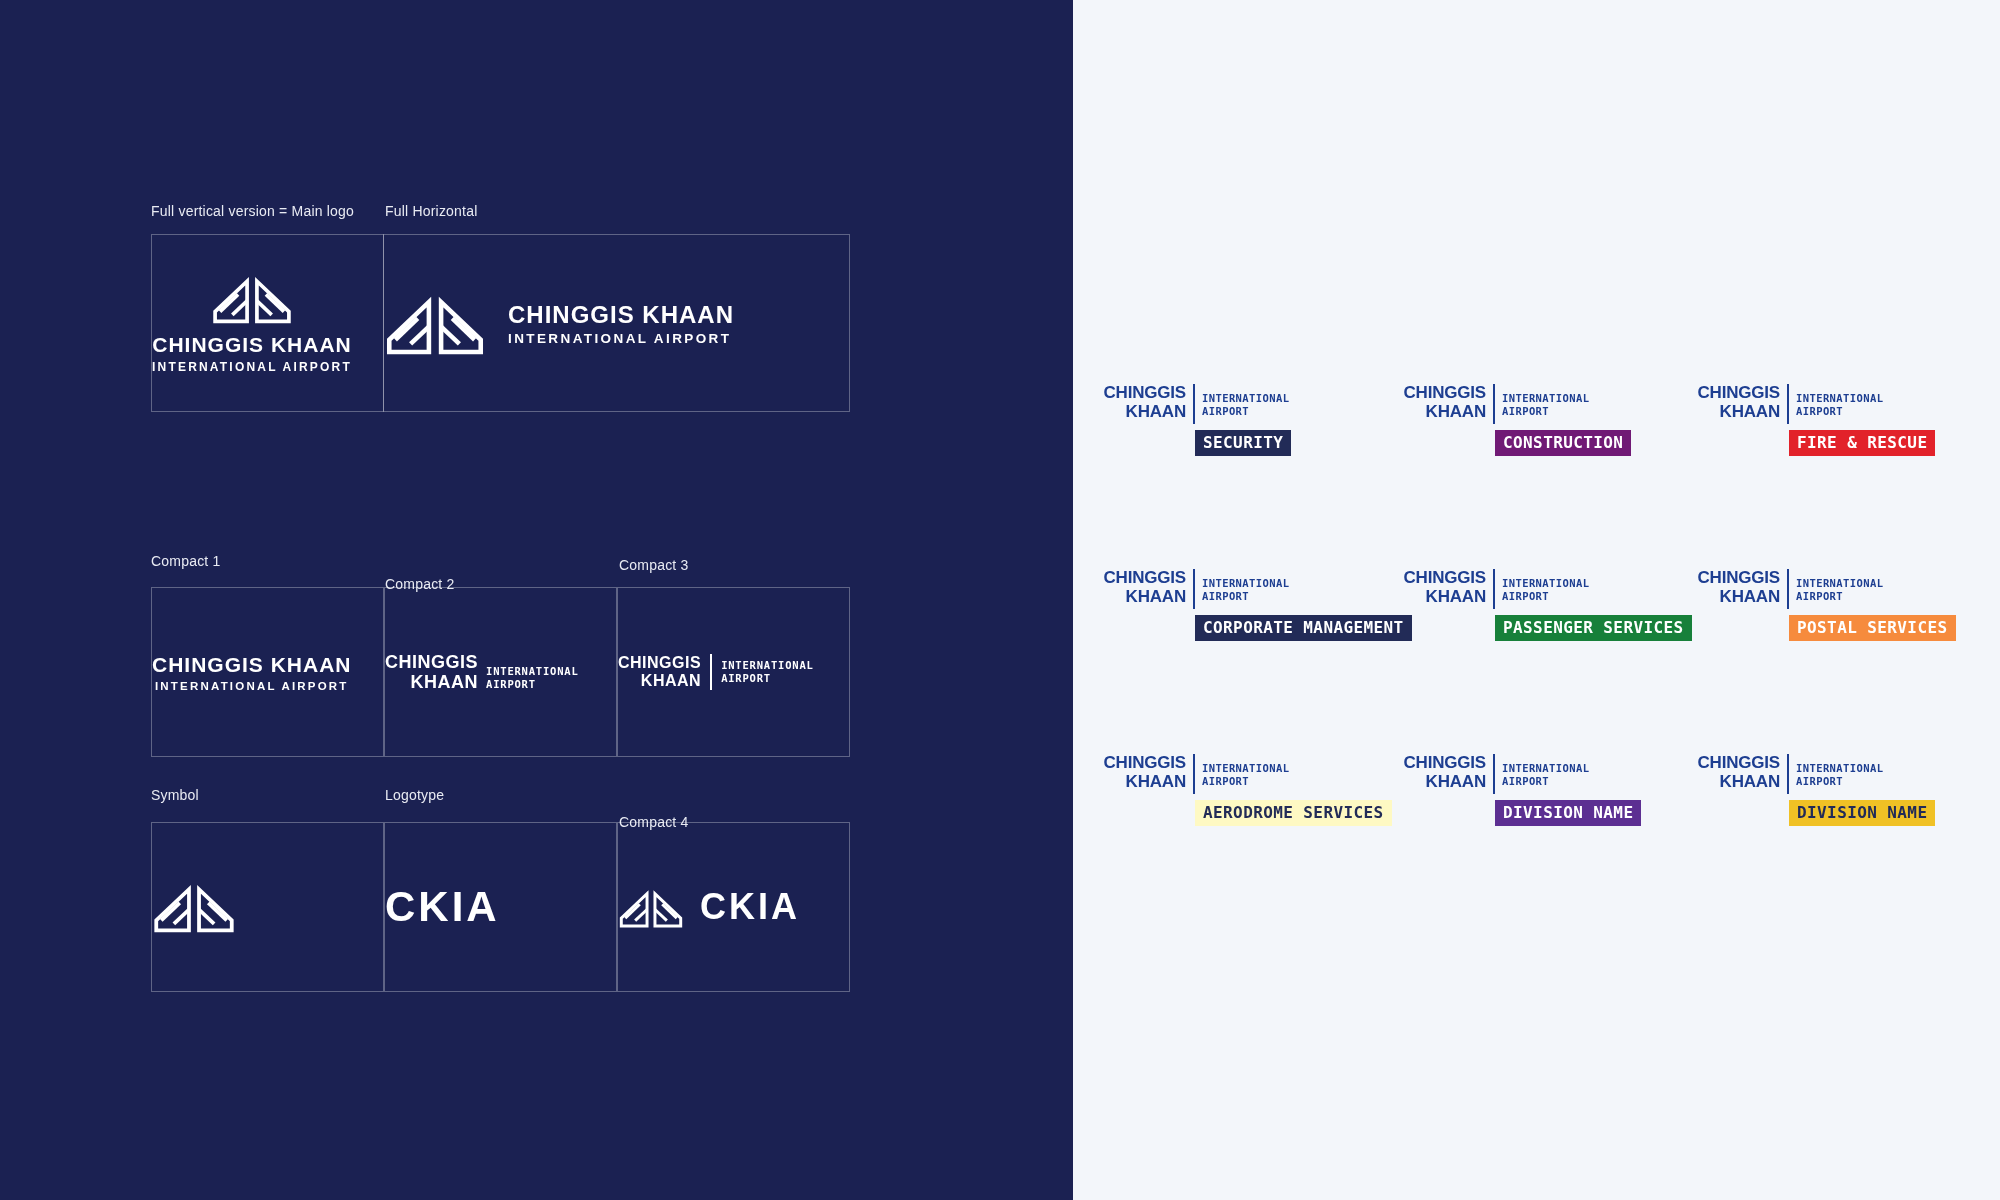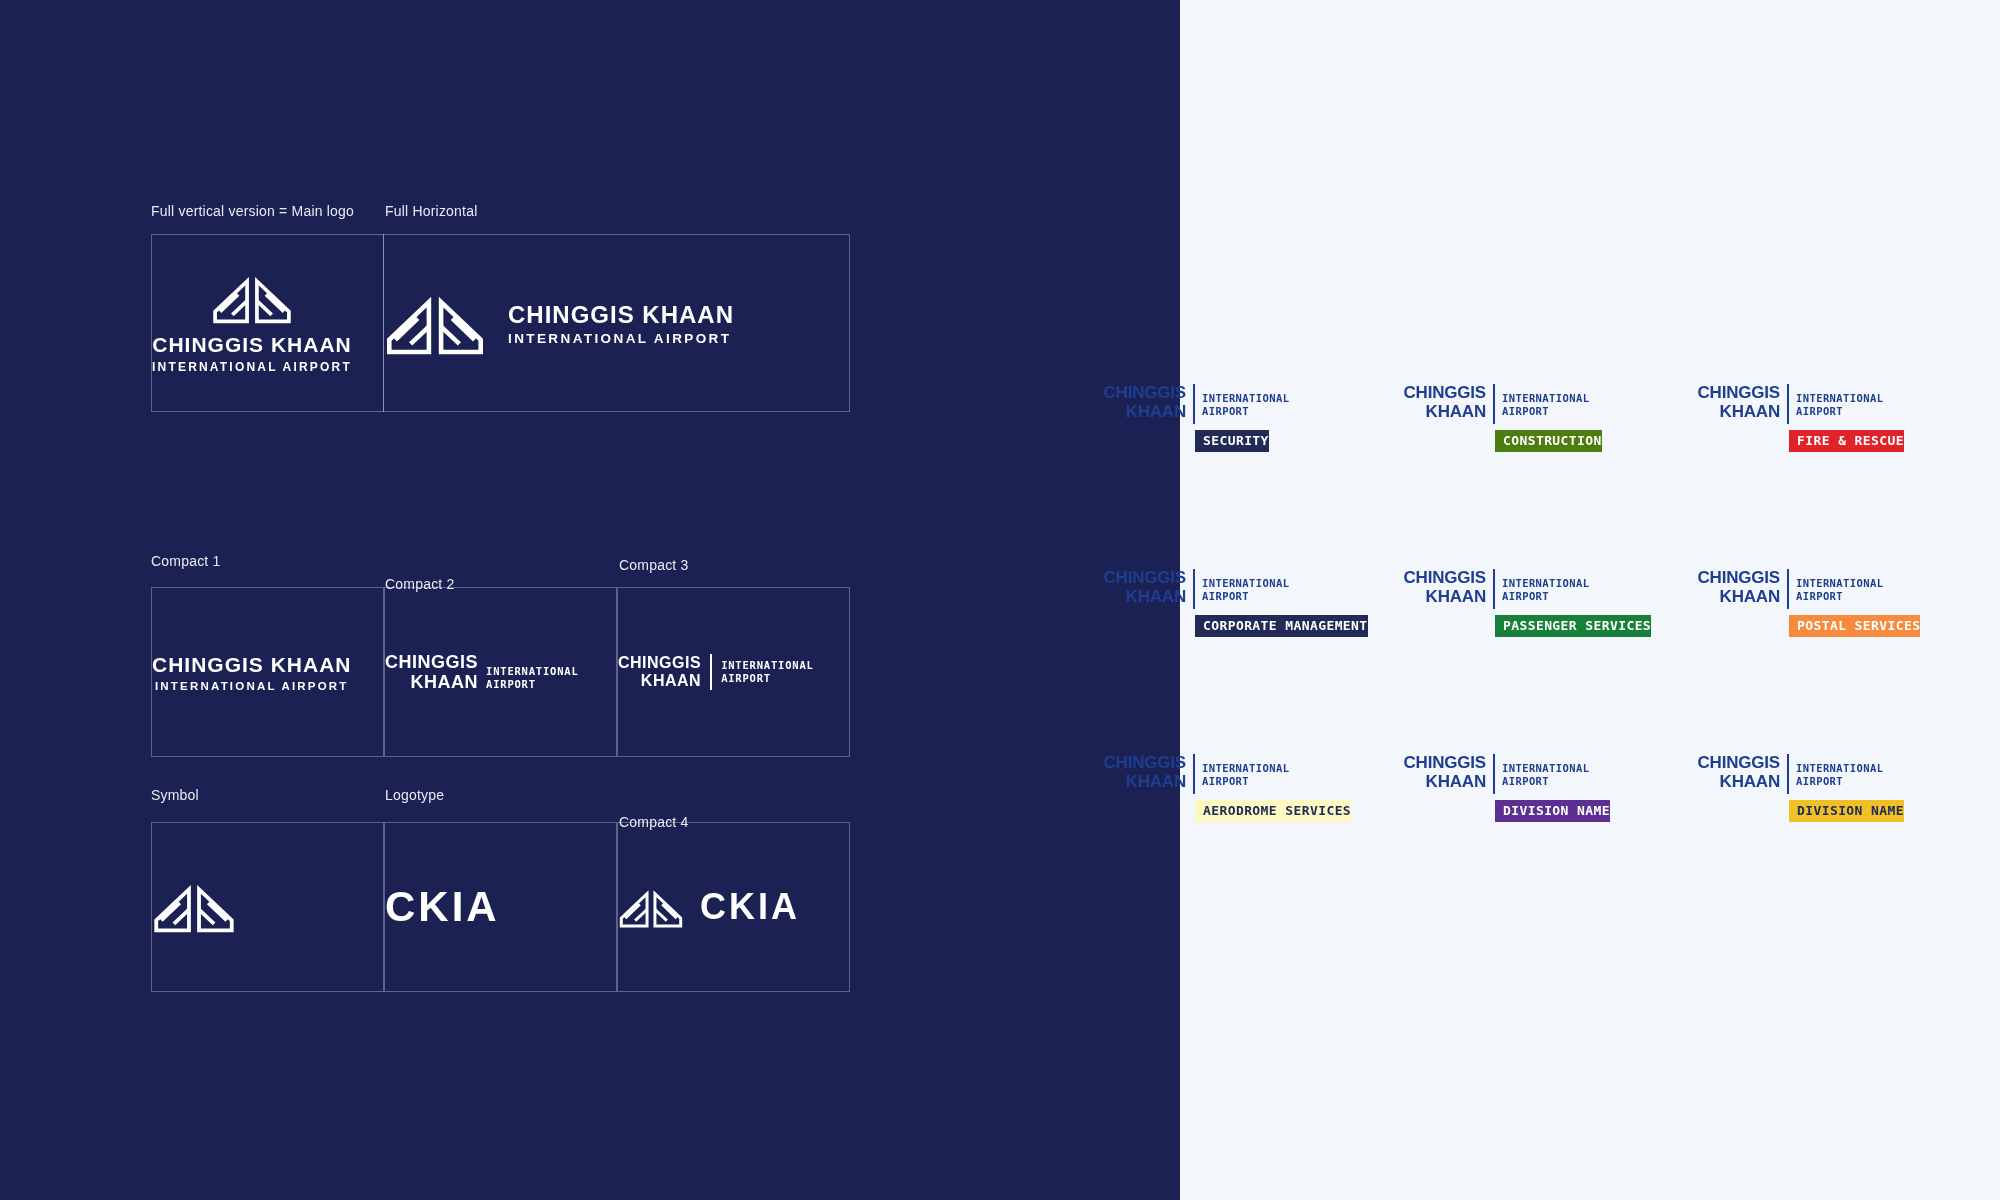--- a/index.html
+++ b/index.html
@@ -2,21 +2,21 @@
 <html><head>
 <meta charset="utf-8">
 <style>
   html,body{margin:0;padding:0;}
   body{
     width:2000px;height:1200px;position:relative;overflow:hidden;
     background:#f3f6fa;
     font-family:"Liberation Sans",sans-serif;
   }
   .left-panel{
-    position:absolute;left:0;top:0;width:1180px;height:1200px;
+    position:absolute;left:0;top:0;width:1073px;height:1200px;
     background:#1b2152;
   }
   
   .sec-label{
     position:absolute;color:#e9ebf3;font-size:14px;letter-spacing:.2px;
     font-family:"Liberation Sans",sans-serif;
   }
   
   .spec-box{
     position:absolute;border:1px solid rgba(255,255,255,.30);
@@ -40,22 +40,22 @@
   .compact4 .acronym{font-size:36px;}
   
   .division{position:absolute;display:flex;flex-direction:column;align-items:flex-start;}
   .div-top{display:flex;align-items:flex-start;}
   .div-name{width:88px;display:flex;flex-direction:column;align-items:flex-end;
     color:#1d3e91;font-weight:bold;font-size:17px;line-height:19px;letter-spacing:-.2px;}
   .div-divider{width:2px;height:40px;background:#1d3e91;margin:1px 7px 0 7px;}
   .div-intl{padding-top:9px;color:#1d3e91;font-weight:bold;font-size:10.5px;line-height:13px;
     letter-spacing:.4px;font-family:"DejaVu Sans Mono",monospace;}
   .badge{
-    margin:6px 0 0 97px;display:inline-block;padding:3px 0 4px 8px;
-    font-family:"DejaVu Sans Mono",monospace;font-weight:bold;font-size:13px;
+    margin:6px 0 0 97px;display:inline-block;padding:3px 8px 4px 8px;
+    font-family:"DejaVu Sans Mono",monospace;font-weight:bold;font-size:16px;
     letter-spacing:.4px;white-space:nowrap;
   }
   svg.emblem{display:block;}
   .hidden-defs{position:absolute;width:0;height:0;overflow:hidden;}
 </style>
 </head>
 <body>
 
 <svg class="hidden-defs" aria-hidden="true">
   <defs>
@@ -174,21 +174,21 @@
     <div class="div-name">
         <span>CHINGGIS</span>
         <span>KHAAN</span>
       </div>
     <div class="div-divider"></div>
     <div class="div-intl">
         <div>INTERNATIONAL</div>
         <div>AIRPORT</div>
       </div>
   </div>
-  <div class="badge" style="background: #4d7c0f; color: rgb(255, 255, 255); text-align: center;">CONSTRUCTION</div>
+  <div class="badge" style="background: #701a75; color: rgb(255, 255, 255); text-align: center;">CONSTRUCTION</div>
 </div>
 
 <div class="division" style="left:1692px;top:383px;">
   <div class="div-top">
     <div class="div-name">
         <span>CHINGGIS</span>
         <span>KHAAN</span>
       </div>
     <div class="div-divider"></div>
     <div class="div-intl">

